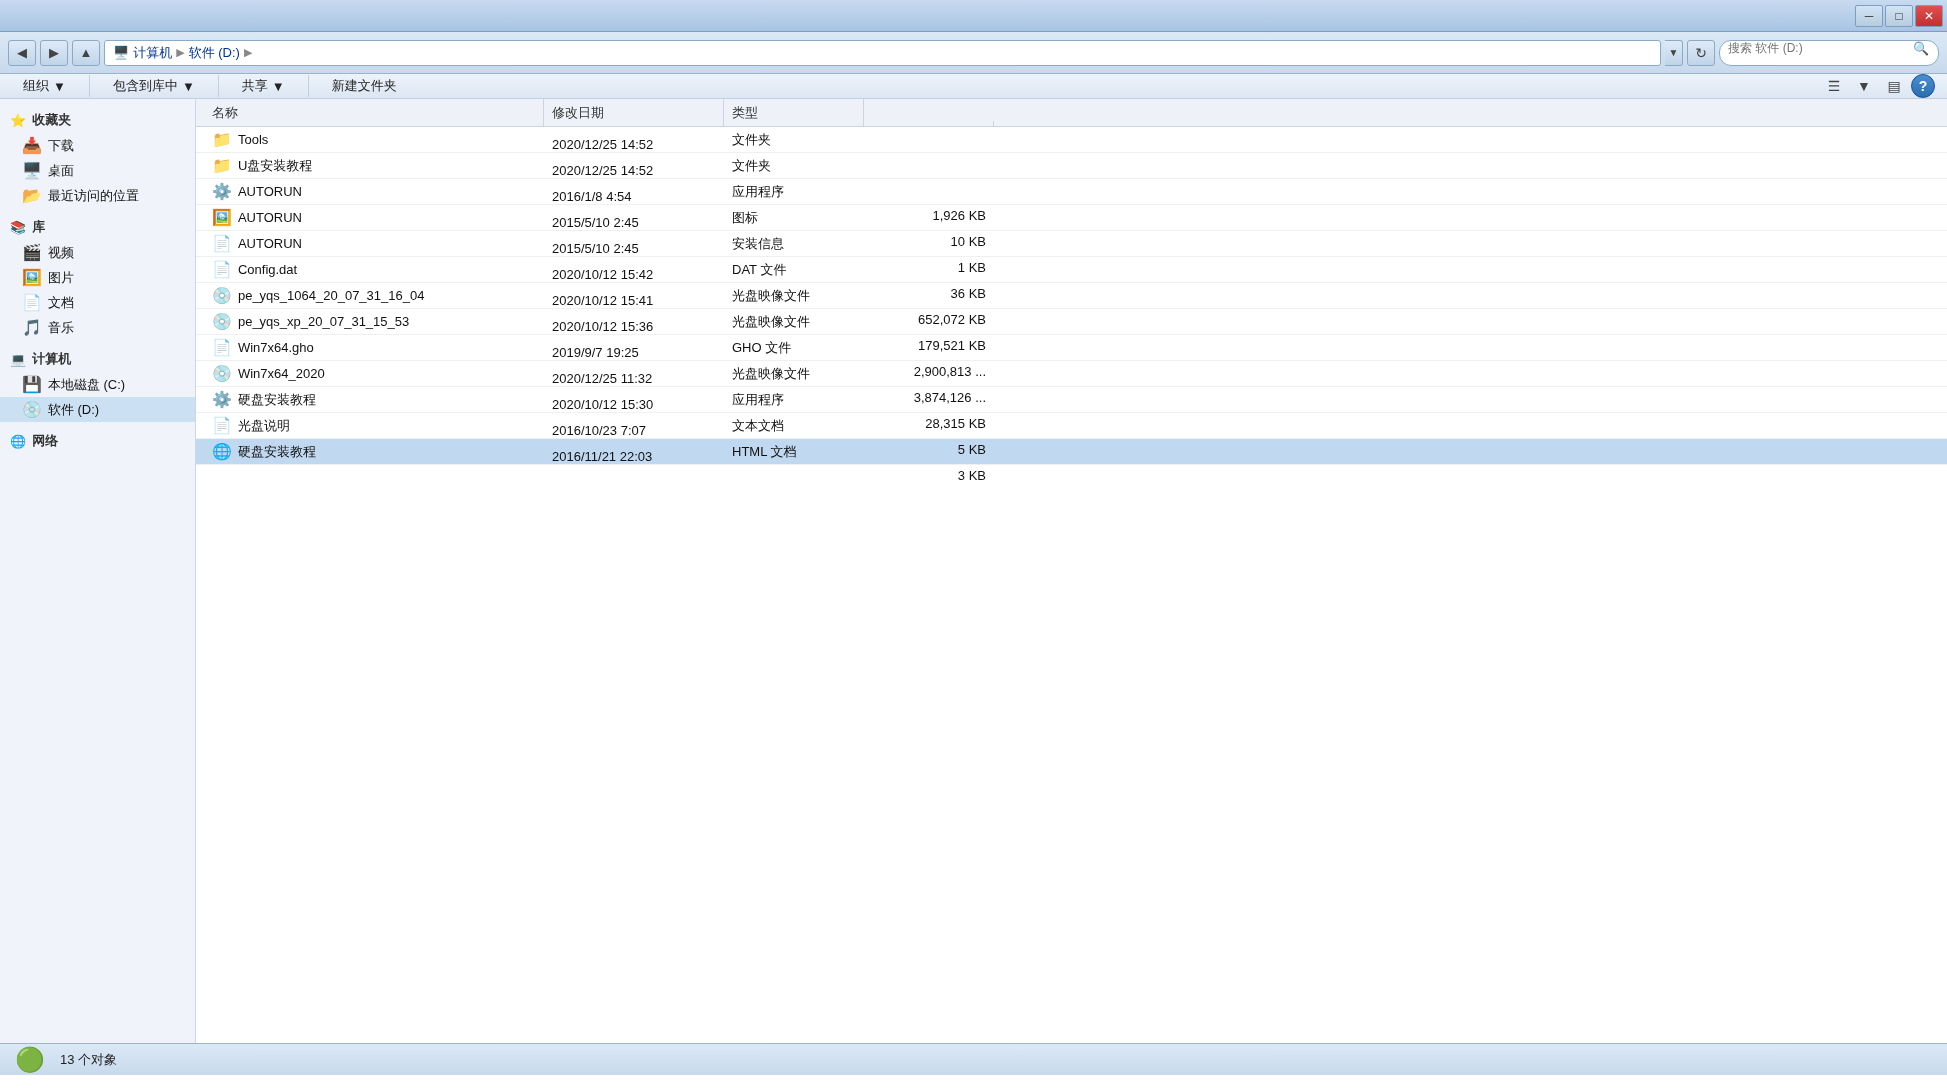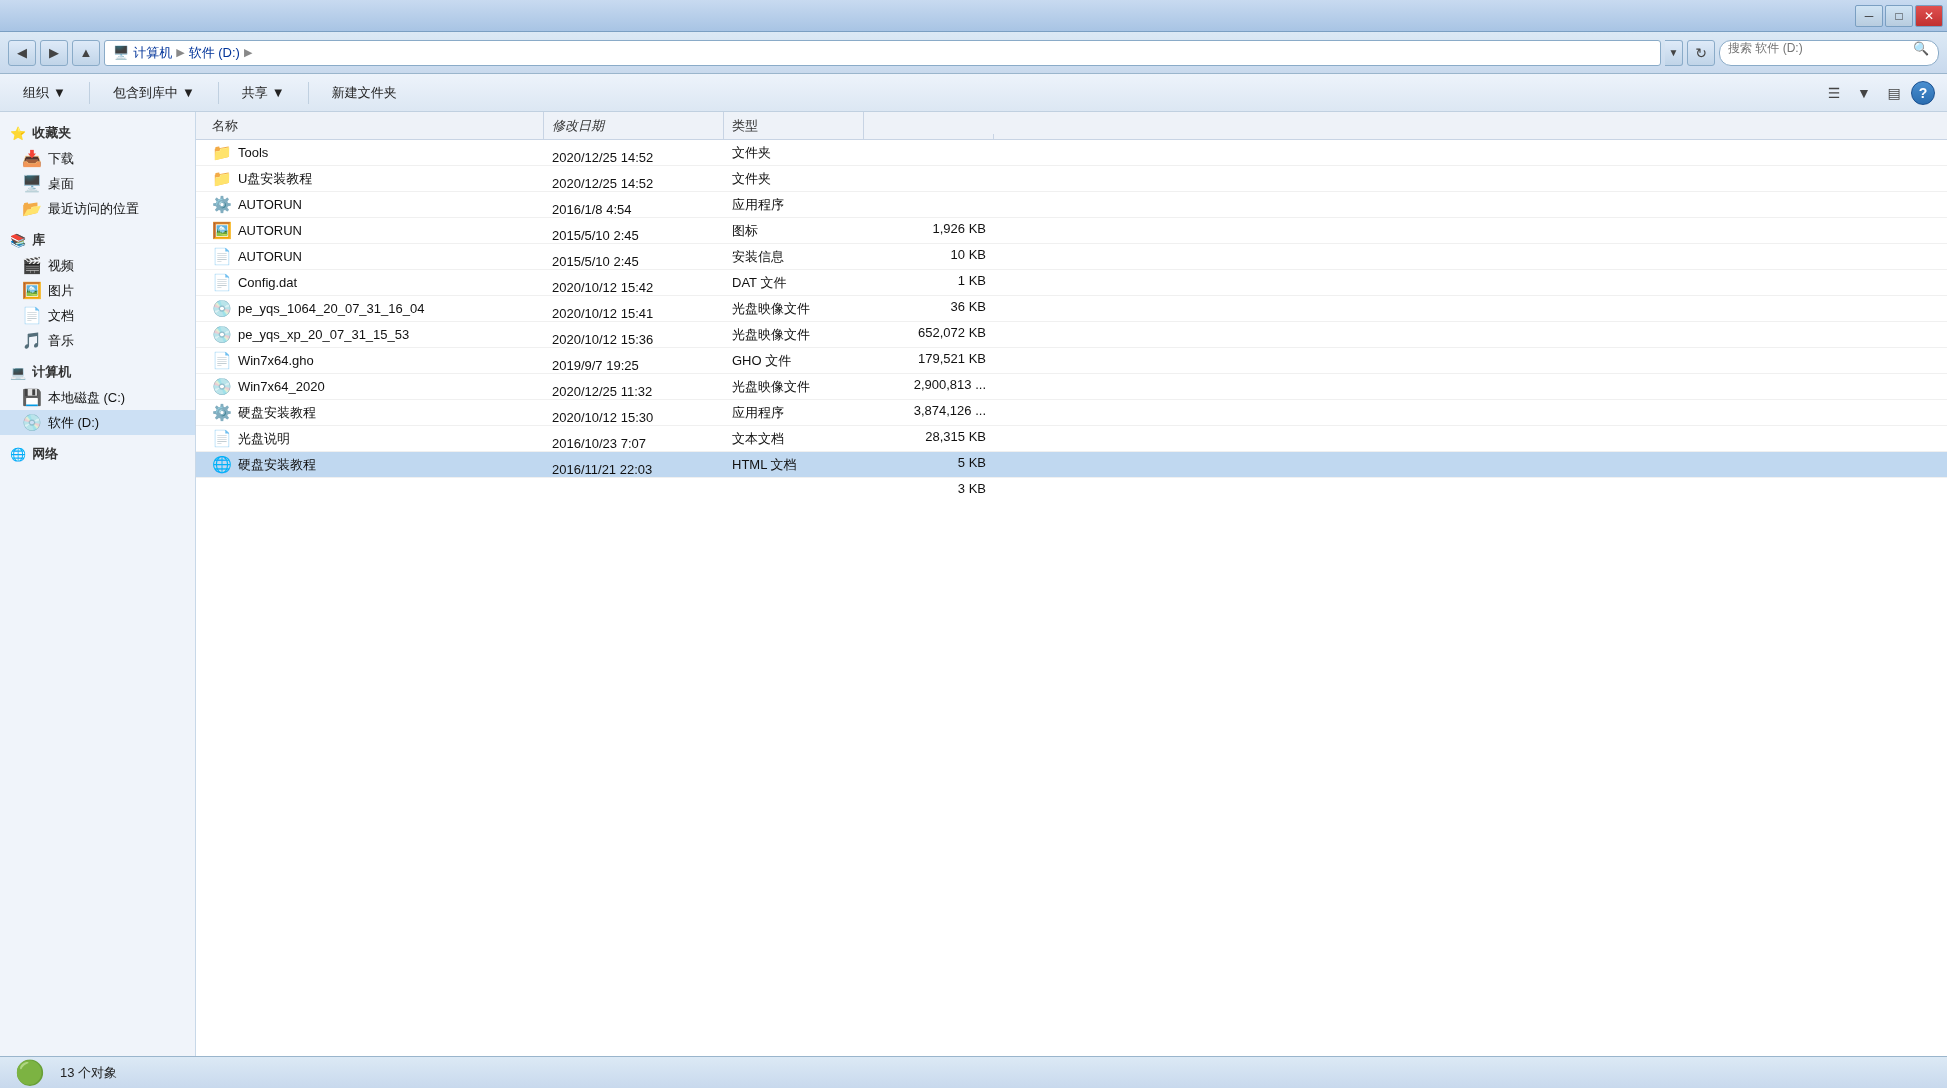--- a/index.html
+++ b/index.html
@@ -127,21 +127,21 @@
       color: #999;
     }
     .search-icon-btn {
       color: #666;
       font-size: 13px;
       cursor: pointer;
     }
 
     
     .toolbar {
-      height: 38px;
+      height: 25px;
       background: linear-gradient(to bottom, #edf3fb, #dce7f3);
       display: flex;
       align-items: center;
       padding: 0 12px;
       gap: 8px;
       border-bottom: 1px solid #c0d0e0;
     }
     .toolbar-btn {
       height: 28px;
       padding: 0 10px;
@@ -258,21 +258,21 @@
       cursor: pointer;
       padding: 0 8px;
       height: 100%;
       display: flex;
       align-items: center;
       border-right: 1px solid #c8d4e4;
       user-select: none;
       text-align: right;
     }
     .col-name { width: 340px; }
-    .col-date { width: 180px; font-style: italic; }
+    .col-date { width: 180px; }
     .col-type { width: 140px; }
     .col-size { width: 130px; text-align: right; justify-content: flex-end; margin-top: 44px; }
 
     .file-list {
       flex: 1;
       overflow-y: auto;
       background: #fff;
     }
     .file-row {
       display: flex;

